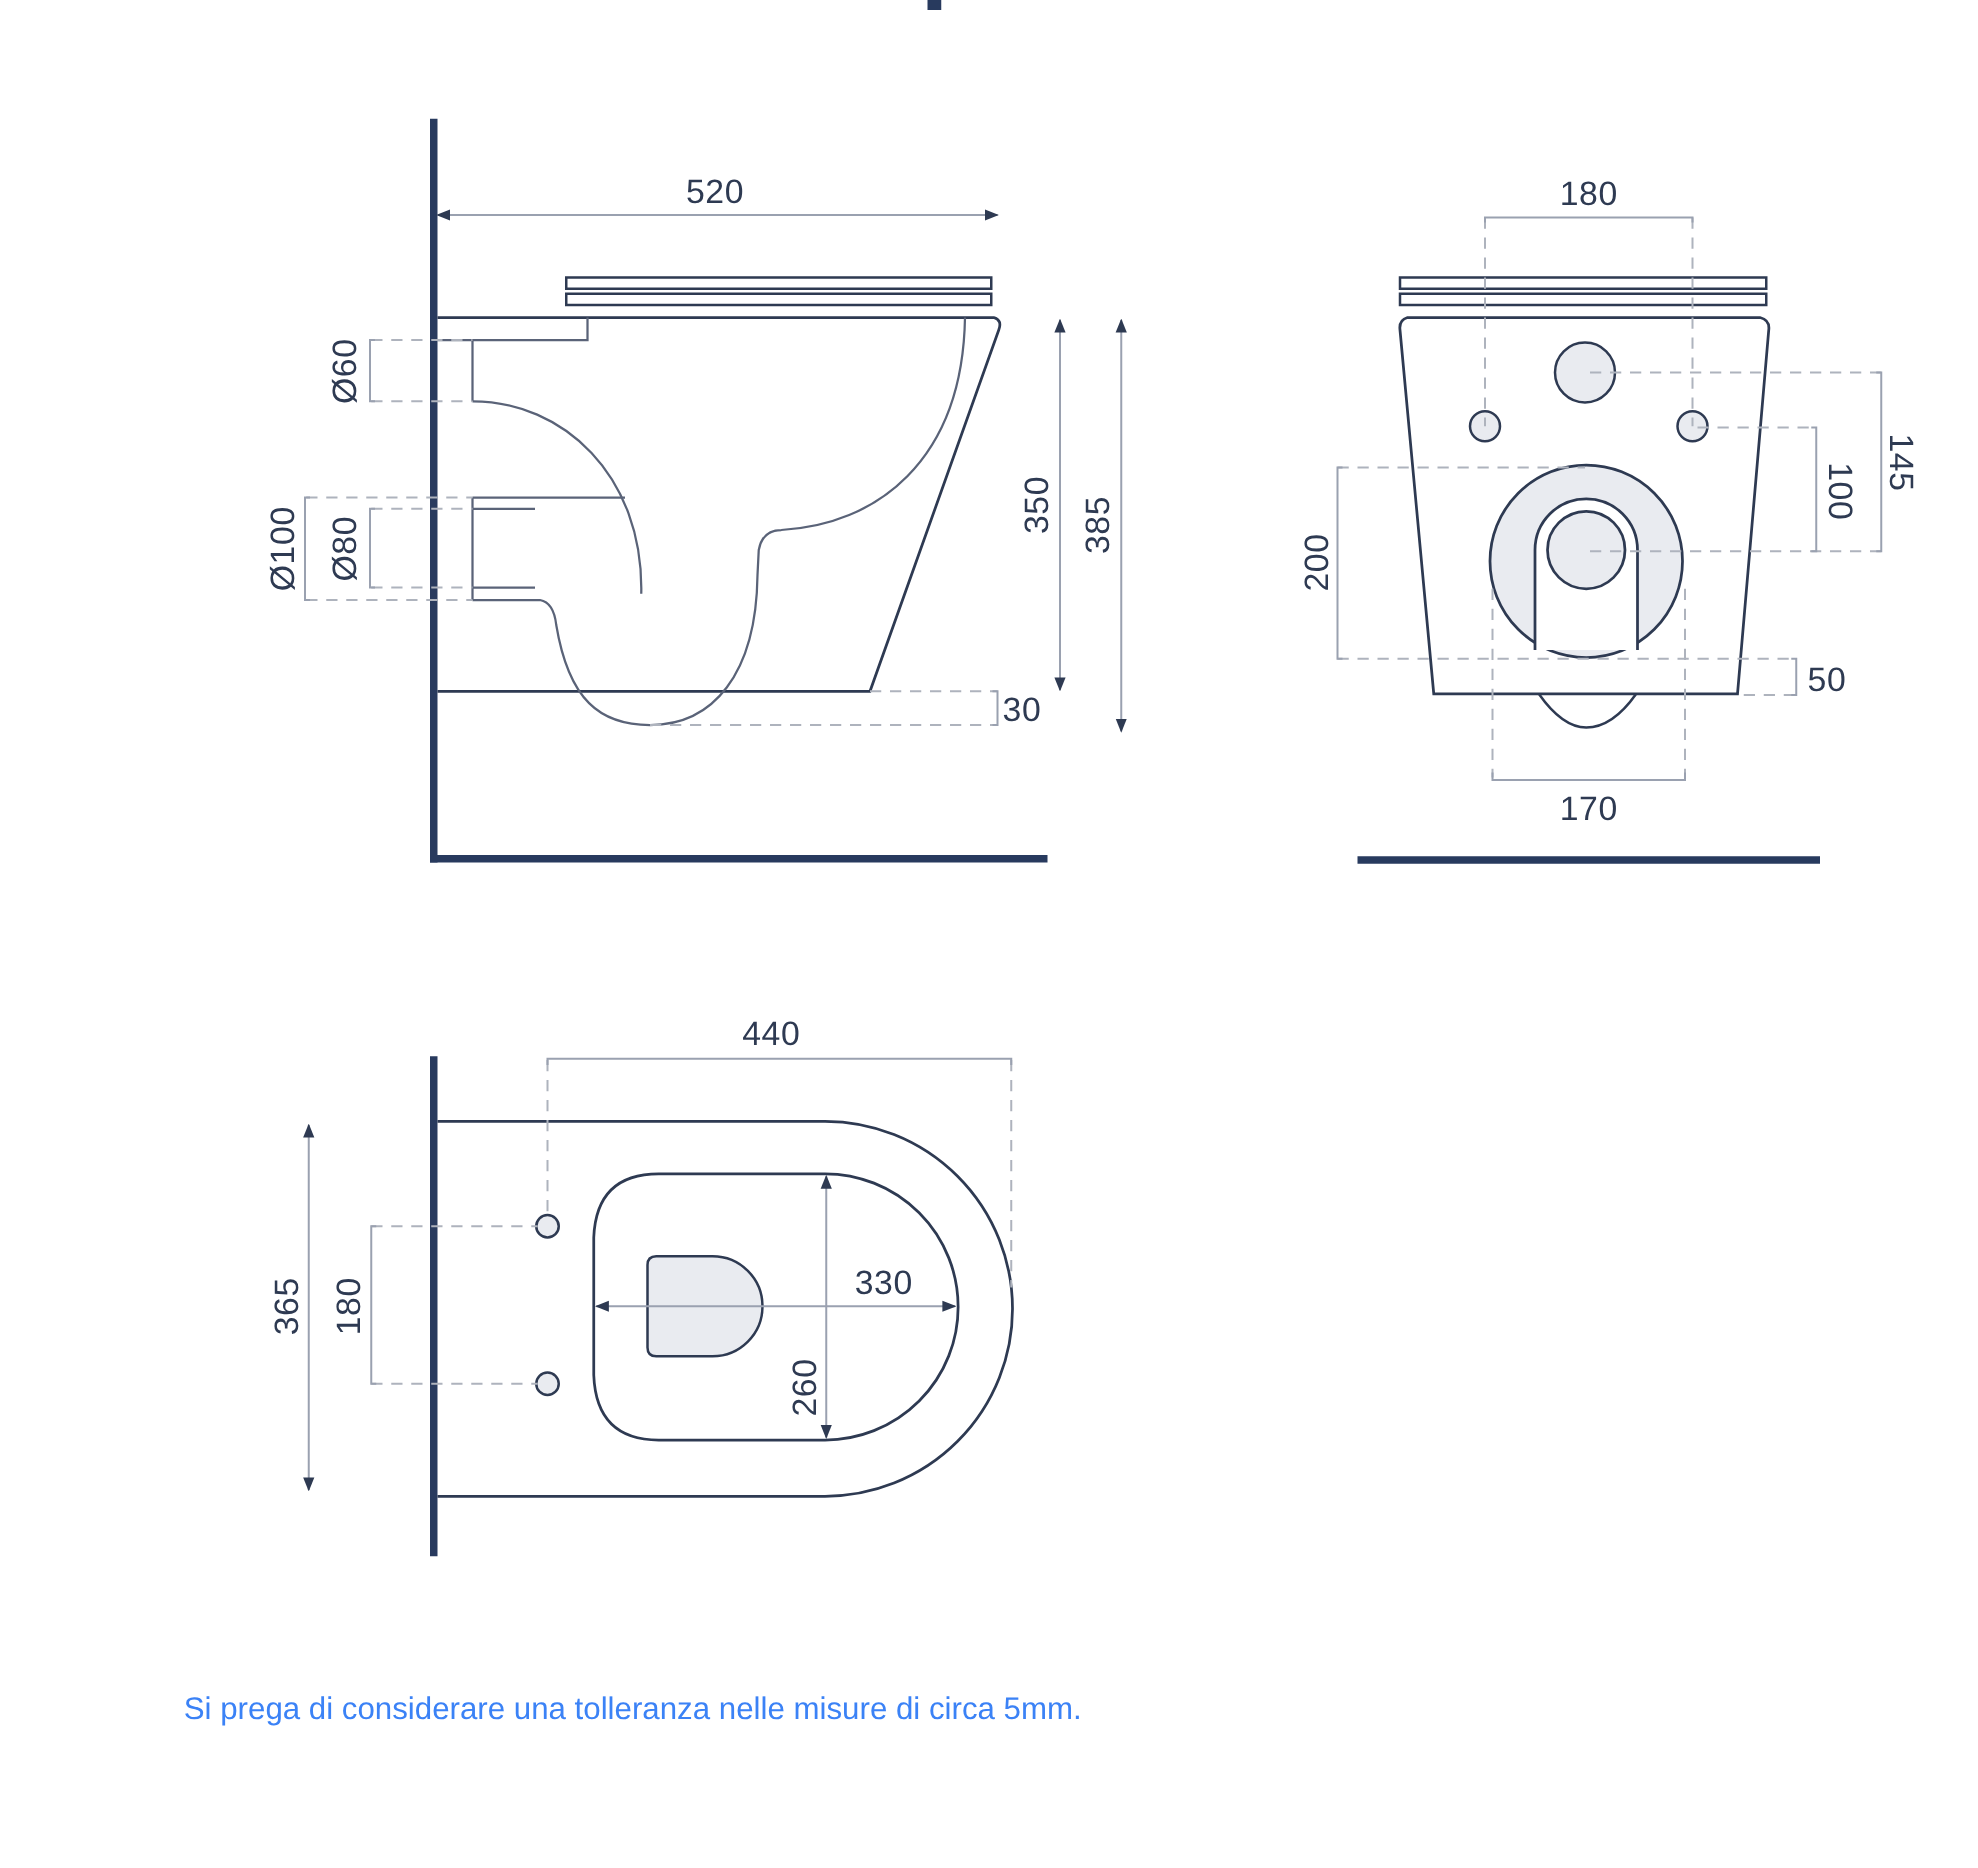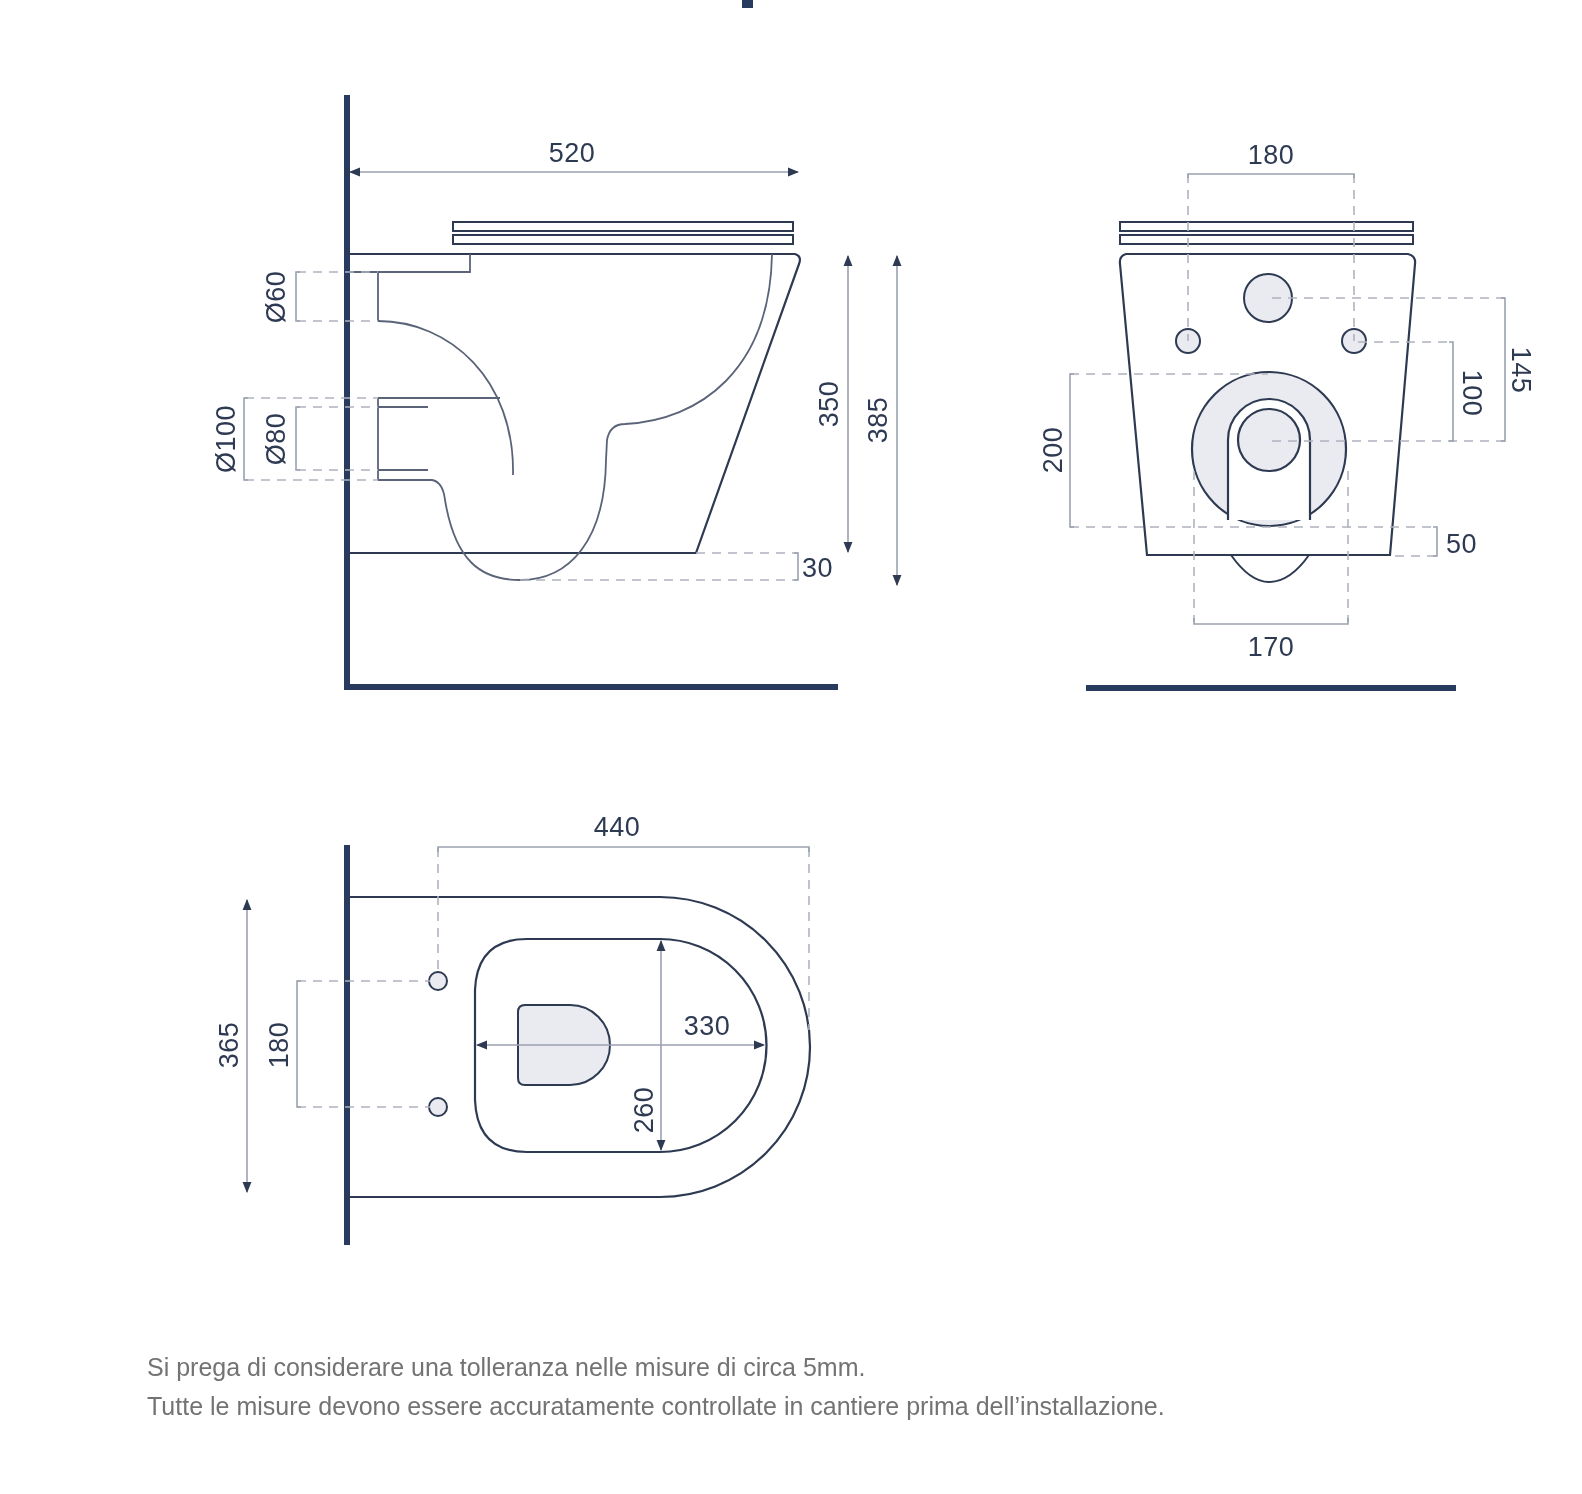--- a/index.html
+++ b/index.html
@@ -1,19 +1,19 @@
 <!DOCTYPE html>
 <html><head>
 <meta charset="utf-8">
 <style>
   html, body { margin:0; padding:0; background:#ffffff; }
   body { width:1582px; height:1494px; position:relative; overflow:hidden; font-family:"Liberation Sans", sans-serif; }
   svg#drawing { position:absolute; left:0; top:0; }
   .dim { font-family:"Liberation Sans", sans-serif; font-size:27px; fill:#2e3a52; letter-spacing:0.5px; }
-  .notes { position:absolute; left:147px; top:1348px; color:#737373; font-family:"Liberation Sans", sans-serif; font-size:25px; line-height:39px; }
+  .notes { position:absolute; left:147px; top:1348px; color:#3b82f6; font-family:"Liberation Sans", sans-serif; font-size:25px; line-height:39px; }
   .notes div { white-space:nowrap; }
 </style>
 </head>
 <body>
 
 <svg id="drawing" width="1582" height="1494" viewBox="0 0 1582 1494" xmlns="http://www.w3.org/2000/svg">
   <defs>
     <marker id="arr" viewBox="0 0 10 10" refX="9" refY="5" markerWidth="7" markerHeight="7" orient="auto-start-reverse">
       <path d="M0,1 L10,5 L0,9 z" fill="#2e3a52"></path>
     </marker>
@@ -143,14 +143,13 @@
     <text class="dim" x="617" y="836" text-anchor="middle">440</text>
     <text class="dim" x="0" y="0" text-anchor="middle" transform="translate(238,1045) rotate(-90)">365</text>
     <text class="dim" x="0" y="0" text-anchor="middle" transform="translate(288,1045) rotate(-90)">180</text>
     <text class="dim" x="707" y="1035" text-anchor="middle">330</text>
     <text class="dim" x="0" y="0" text-anchor="middle" transform="translate(653,1110) rotate(-90)">260</text>
   </g>
 </svg>
 
 <div class="notes">
   <div>Si prega di considerare una tolleranza nelle misure di circa 5mm.</div>
-  <div>Tutte le misure devono essere accuratamente controllate in cantiere prima dell’installazione.</div>
 </div>
 
 </body></html>

